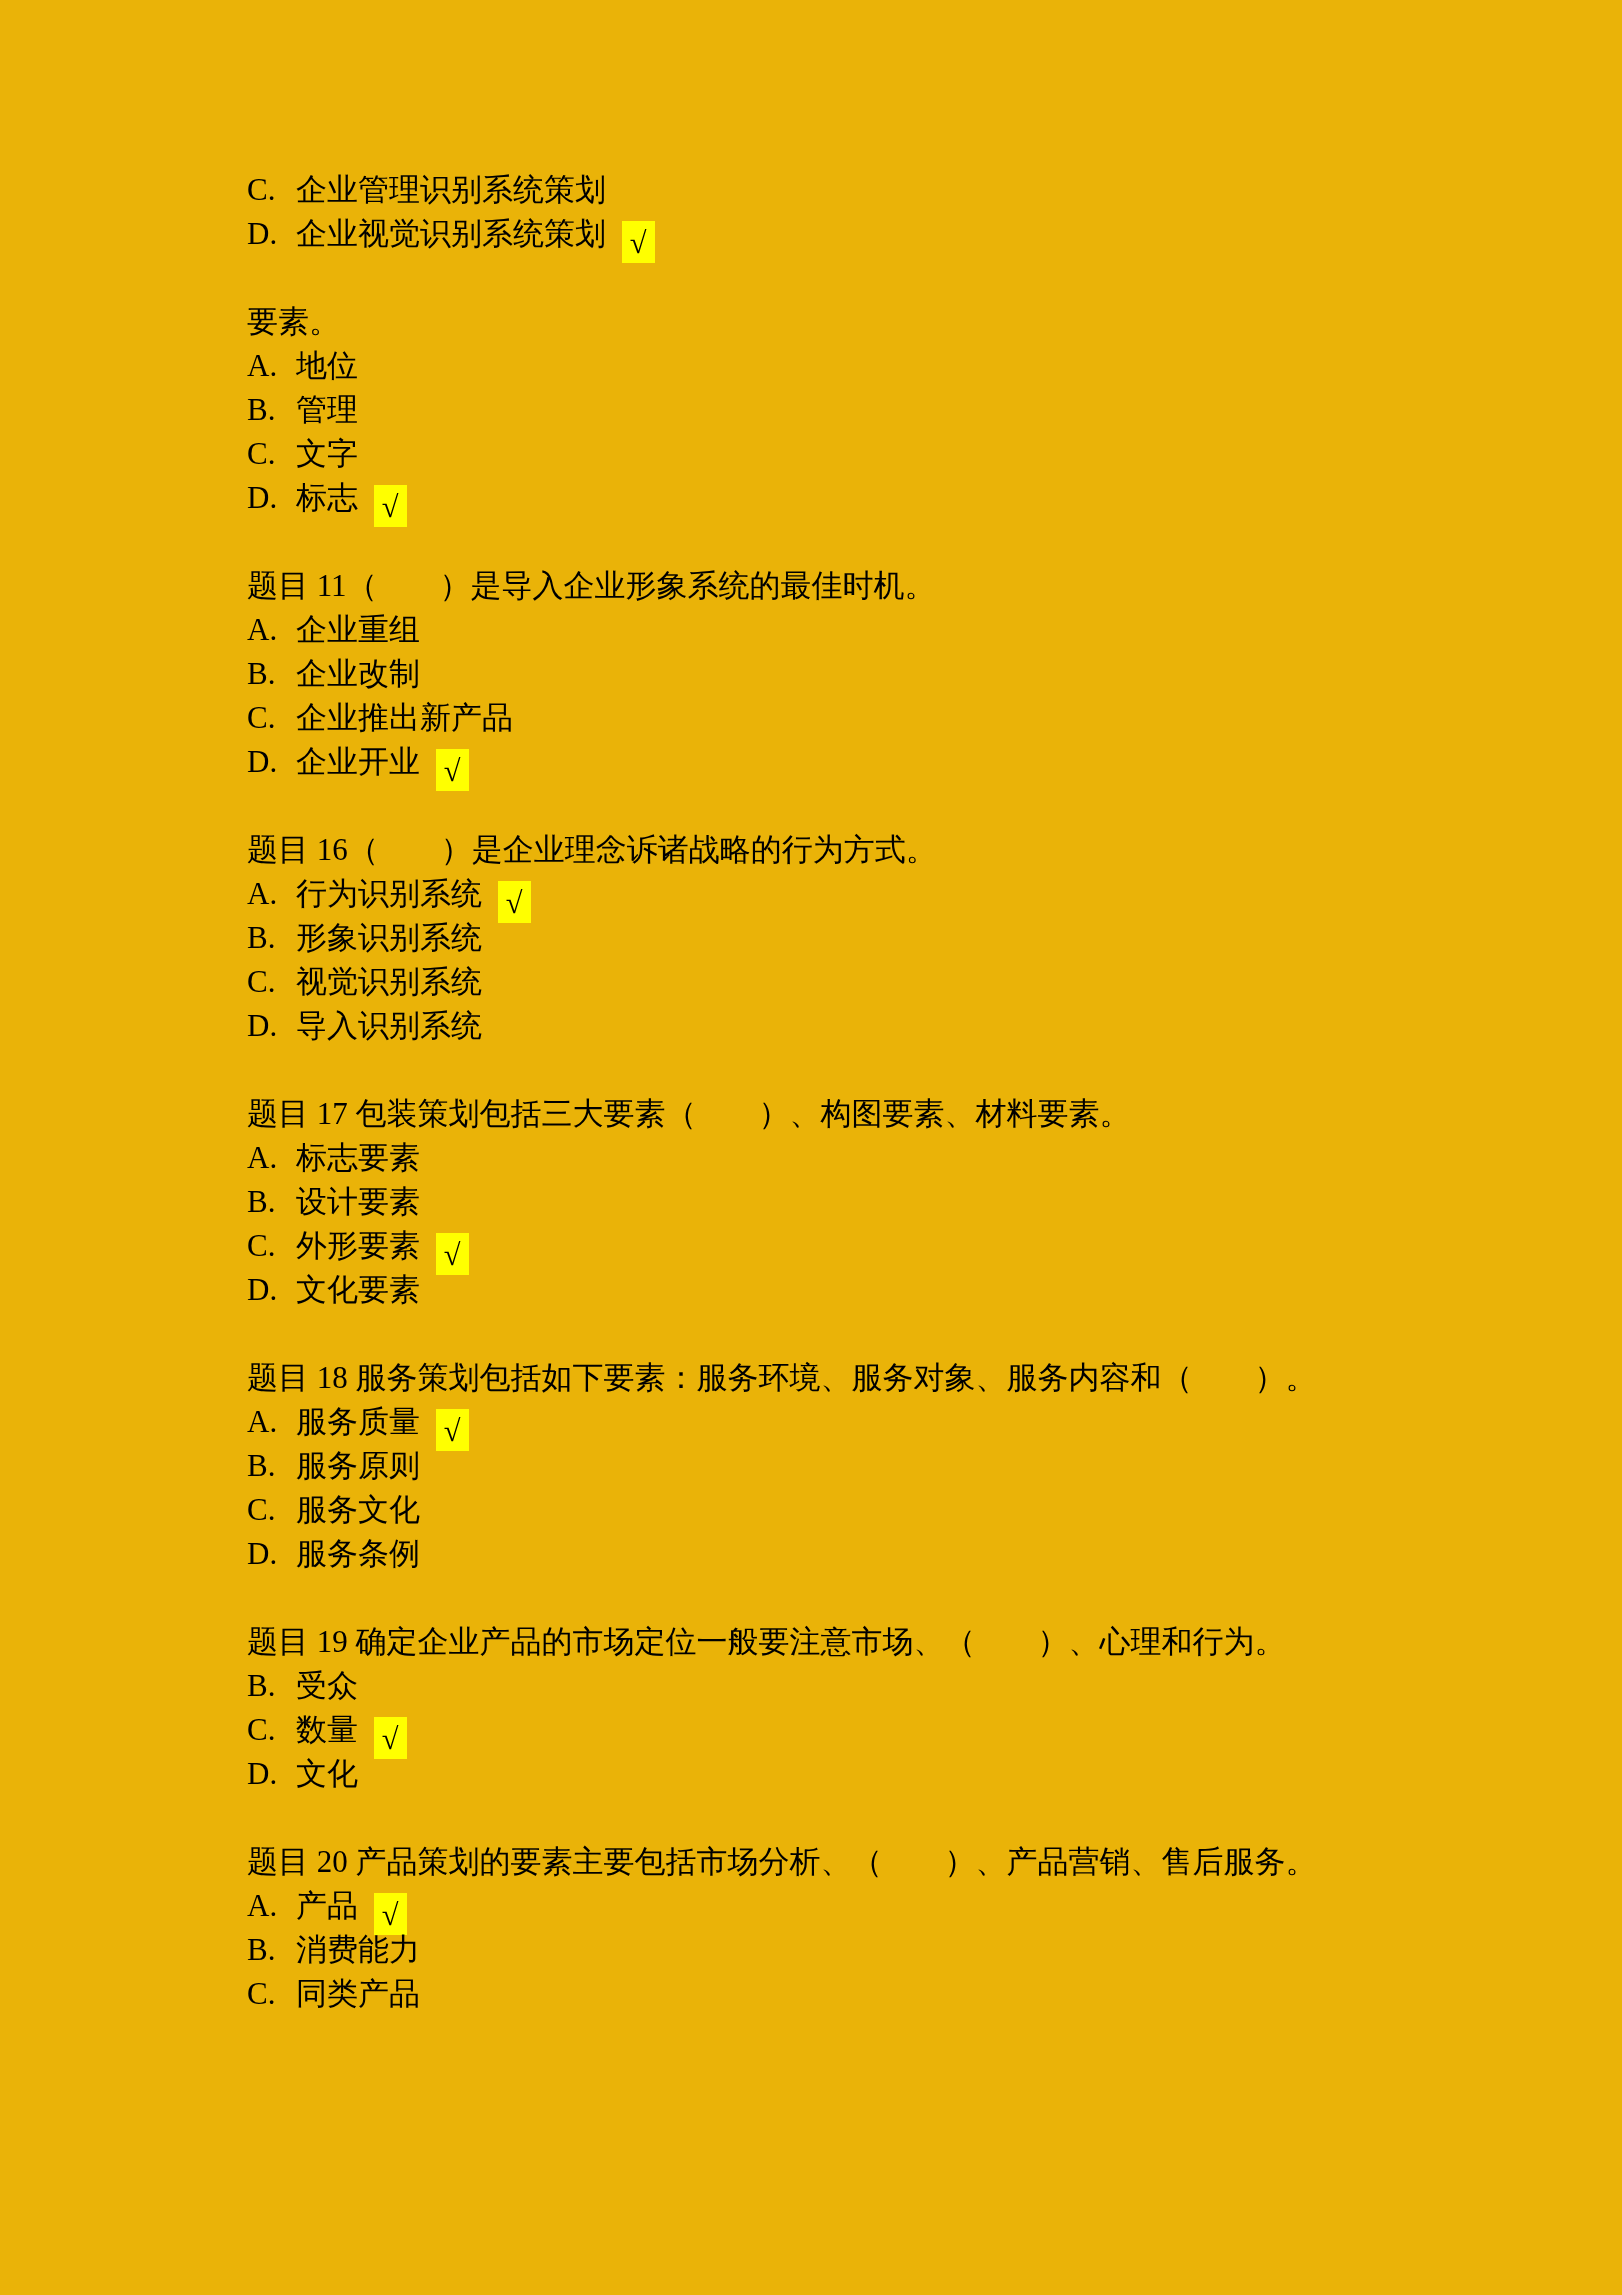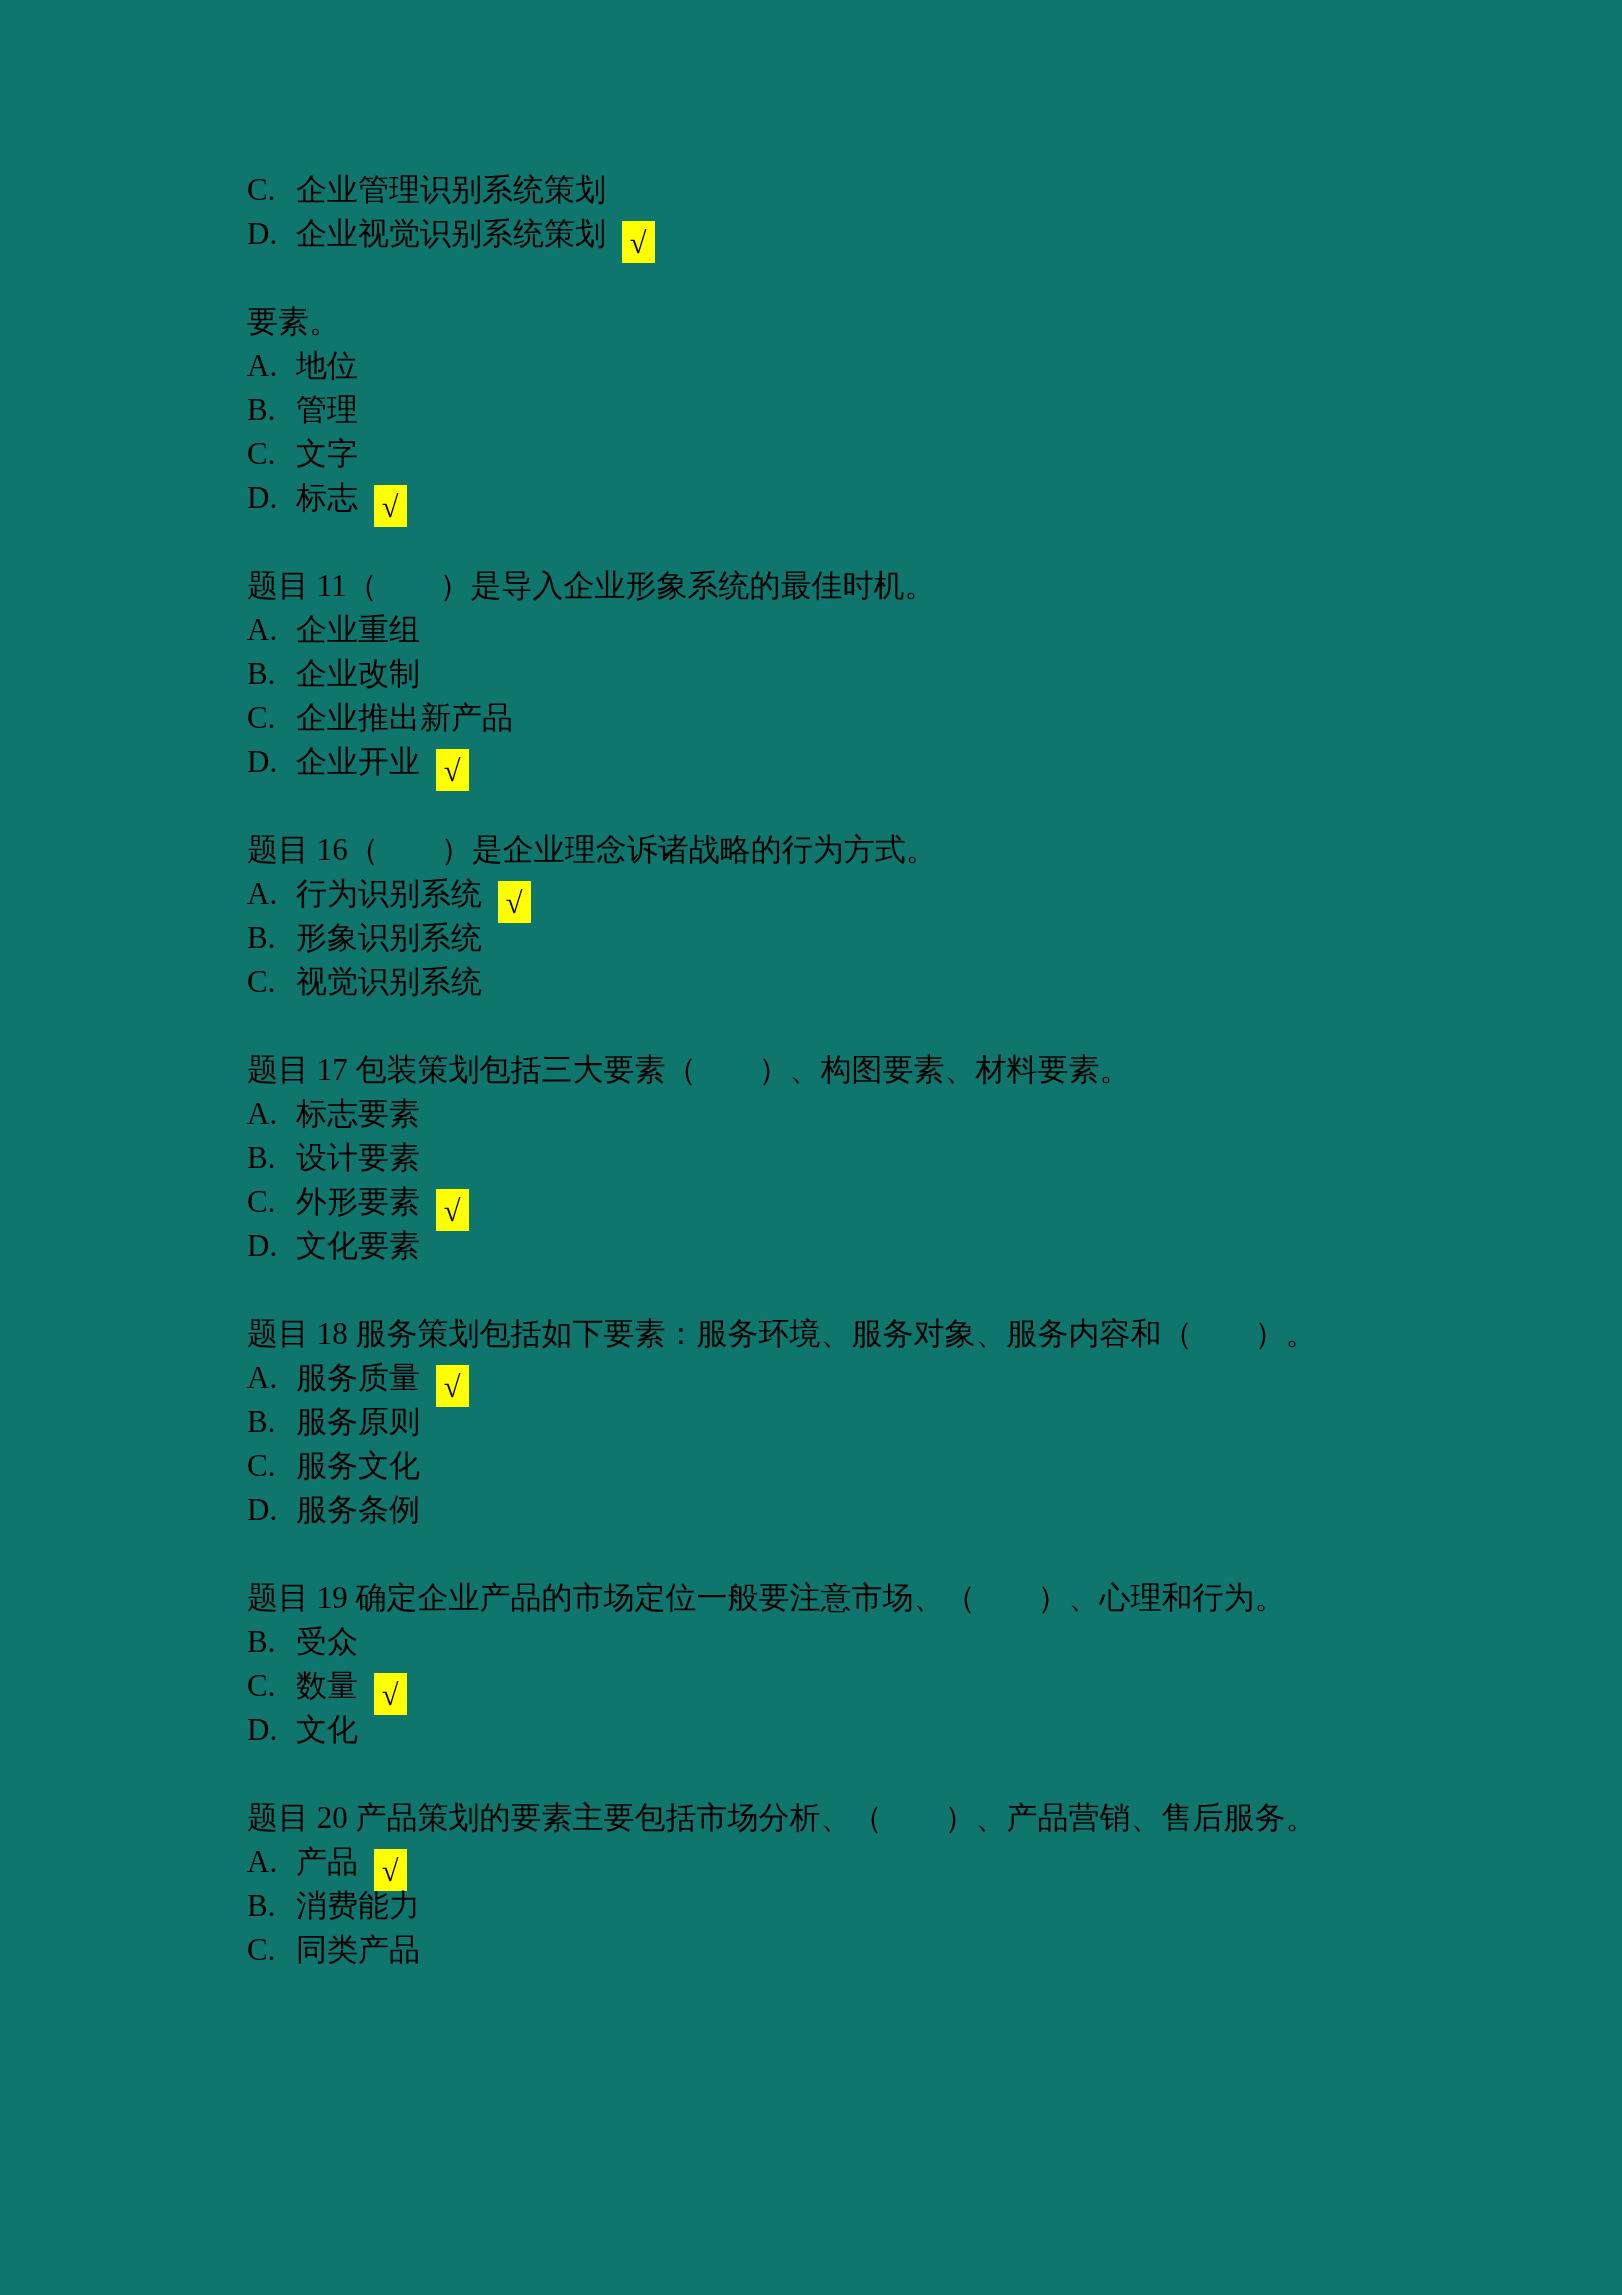--- a/index.html
+++ b/index.html
@@ -7,21 +7,21 @@
     width: 1623px;
     height: 2295px;
     position: relative;
     background: #ffffff;
     color: #000000;
     font-family: "Liberation Serif", "DejaVu Serif", serif;
   }
   .page {
     position: absolute;
     inset: 0;
-    background: #0f766e;
+    background: #eab308;
     overflow: hidden;
     padding-left: 34px;
   }
   .content {
     position: absolute;
     left: 247px;
     top: 168px;
     width: 1134px;
     font-size: 31px;
     line-height: 44px;
@@ -67,20 +67,21 @@
         <div class="line option-line"><span class="opt-label">A.</span><span class="opt-text">企业重组</span></div>
         <div class="line option-line"><span class="opt-label">B.</span><span class="opt-text">企业改制</span></div>
         <div class="line option-line"><span class="opt-label">C.</span><span class="opt-text">企业推出新产品</span></div>
         <div class="line option-line"><span class="opt-label">D.</span><span class="opt-text">企业开业</span><span class="check-highlight" style="background: rgb(255, 255, 0);"><span class="check">√</span></span></div>
       </section>
       <section class="question">
         <div class="line title-line">题目 16（　　）是企业理念诉诸战略的行为方式。</div>
         <div class="line option-line"><span class="opt-label">A.</span><span class="opt-text">行为识别系统</span><span class="check-highlight" style="background: rgb(255, 255, 0);"><span class="check">√</span></span></div>
         <div class="line option-line"><span class="opt-label">B.</span><span class="opt-text">形象识别系统</span></div>
         <div class="line option-line"><span class="opt-label">C.</span><span class="opt-text">视觉识别系统</span></div>
+        <div class="line option-line"><span class="opt-label">D.</span><span class="opt-text">导入识别系统</span></div>
       </section>
       <section class="question">
         <div class="line title-line">题目 17 包装策划包括三大要素（　　）、构图要素、材料要素。</div>
         <div class="line option-line"><span class="opt-label">A.</span><span class="opt-text">标志要素</span></div>
         <div class="line option-line"><span class="opt-label">B.</span><span class="opt-text">设计要素</span></div>
         <div class="line option-line"><span class="opt-label">C.</span><span class="opt-text">外形要素</span><span class="check-highlight" style="background: rgb(255, 255, 0);"><span class="check">√</span></span></div>
         <div class="line option-line"><span class="opt-label">D.</span><span class="opt-text">文化要素</span></div>
       </section>
       <section class="question">
         <div class="line title-line">题目 18 服务策划包括如下要素：服务环境、服务对象、服务内容和（　　）。</div>

